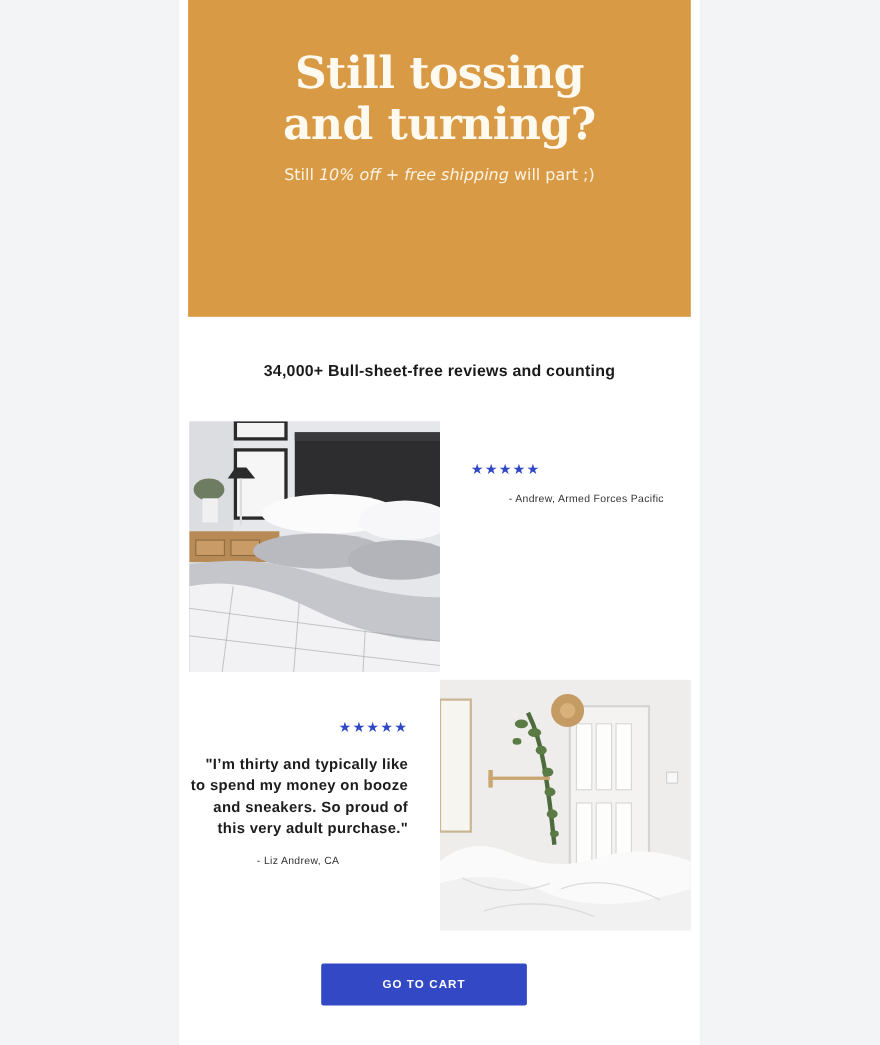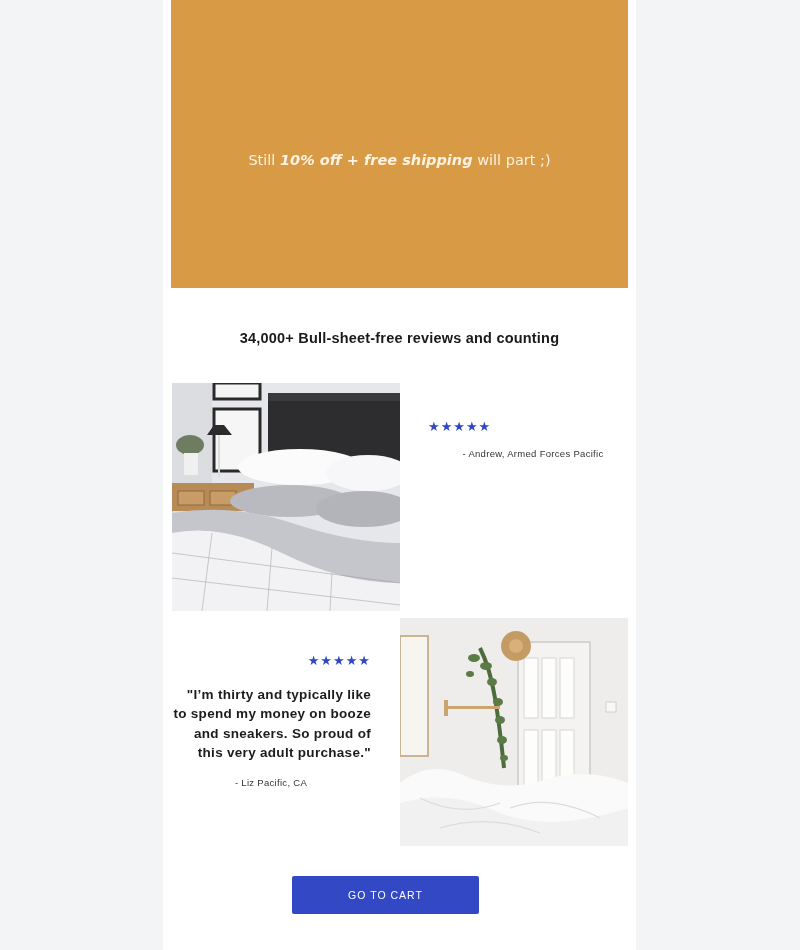--- a/index.html
+++ b/index.html
@@ -21,21 +21,21 @@
     .hero h1 {
       margin:0; position:absolute; left:0; right:0; top:44px;
       font-family:"DejaVu Serif", serif; font-weight:bold;
       font-size:40px; line-height:46px; letter-spacing:-0.5px;
       color:#fffaf0;
     }
     .hero .sub {
       position:absolute; left:0; right:0; top:152px;
       font-family:"DejaVu Sans", sans-serif; font-size:14.5px; color:#fdf3e3;
     }
-    .hero .sub b { font-style:italic; font-weight:bold; }
+    .hero .sub b { font-style:italic; font-weight:normal; }
     .hero .cta {
       position:absolute; left:119px; top:191px; width:218px; height:47px;
       background:#ffffff; border-radius:3px; border:none;
       color:#d39a4b; font-family:"DejaVu Sans", sans-serif;
       font-size:15px; letter-spacing:0.5px; cursor:pointer;
       display:flex; align-items:center; justify-content:center;
     }
     .reviews-heading {
       position:absolute; left:0; right:0; top:330px; text-align:center;
       font-weight:bold; font-size:14.5px; color:#1a1a1a; letter-spacing:0.2px;
@@ -50,30 +50,34 @@
     .review2 { left:8px; top:654px; width:200px; text-align:right; }
     .stars { color:#2f47c4; font-size:13px; letter-spacing:1px; line-height:14px; }
     .quote {
       margin-top:17px; font-weight:bold; font-size:13.5px; line-height:19.4px;
       color:#1c1c1c; letter-spacing:0.3px;
     }
     .author { margin-top:14px; font-size:9.5px; color:#333; letter-spacing:0.3px;text-align:center; }
     .cart-btn {
       position:absolute; left:129px; top:876px; width:187px; height:38px;
       background:#3248c4; color:#ffffff; border:none; border-radius:2px;
-      font-weight:normal; font-size:10.5px; letter-spacing:1px;
+      font-weight:bold; font-size:10.5px; letter-spacing:1px;
       display:flex; align-items:center; justify-content:center; cursor:pointer;
     }
   </style>
 </head>
 <body>
 
 <div class="email">
 
   <div class="hero">
+    <h1>
+      <span>Still tossing</span><br>
+      <span>and turning?</span>
+    </h1>
     <div class="sub"><span>Still </span><b>10% off + free shipping</b><span> will part ;)</span></div>
   </div>
 
   <div class="reviews-heading">34,000+ Bull-sheet-free reviews and counting</div>
 
   <div class="photo photo1">
     <svg width="228" height="228" viewBox="0 0 228 228">
       <rect width="228" height="228" fill="#e6e7ea"></rect>
       <rect x="0" y="0" width="40" height="228" fill="#dcdde0"></rect>
       <rect x="42" y="0" width="46" height="16" fill="#f4f4f4" stroke="#2a2a2a" stroke-width="3"></rect>
@@ -104,21 +108,21 @@
   </div>
 
   <div class="review review1">
     <div class="stars">★★★★★</div>
     <div class="author">- Andrew, Armed Forces Pacific</div>
   </div>
 
   <div class="review review2">
     <div class="stars">★★★★★</div>
     <div class="quote">"I’m thirty and typically like to spend my money on booze and sneakers. So proud of this very adult purchase."</div>
-    <div class="author">- Liz Pacific, CA</div>
+    <div class="author">- Liz Andrew, CA</div>
   </div>
 
   <div class="photo photo2">
     <svg width="228" height="228" viewBox="0 0 228 228">
       <rect width="228" height="228" fill="#eeedeb"></rect>
       <rect x="0" y="18" width="28" height="120" fill="#f7f5f0" stroke="#c9b592" stroke-width="2"></rect>
       <rect x="118" y="24" width="72" height="160" fill="#f4f3f1" stroke="#d6d4d0" stroke-width="2"></rect>
       <g fill="#fdfdfc" stroke="#d8d6d2" stroke-width="1">
         <rect x="124" y="40" width="14" height="60"></rect>
         <rect x="142" y="40" width="14" height="60"></rect>

